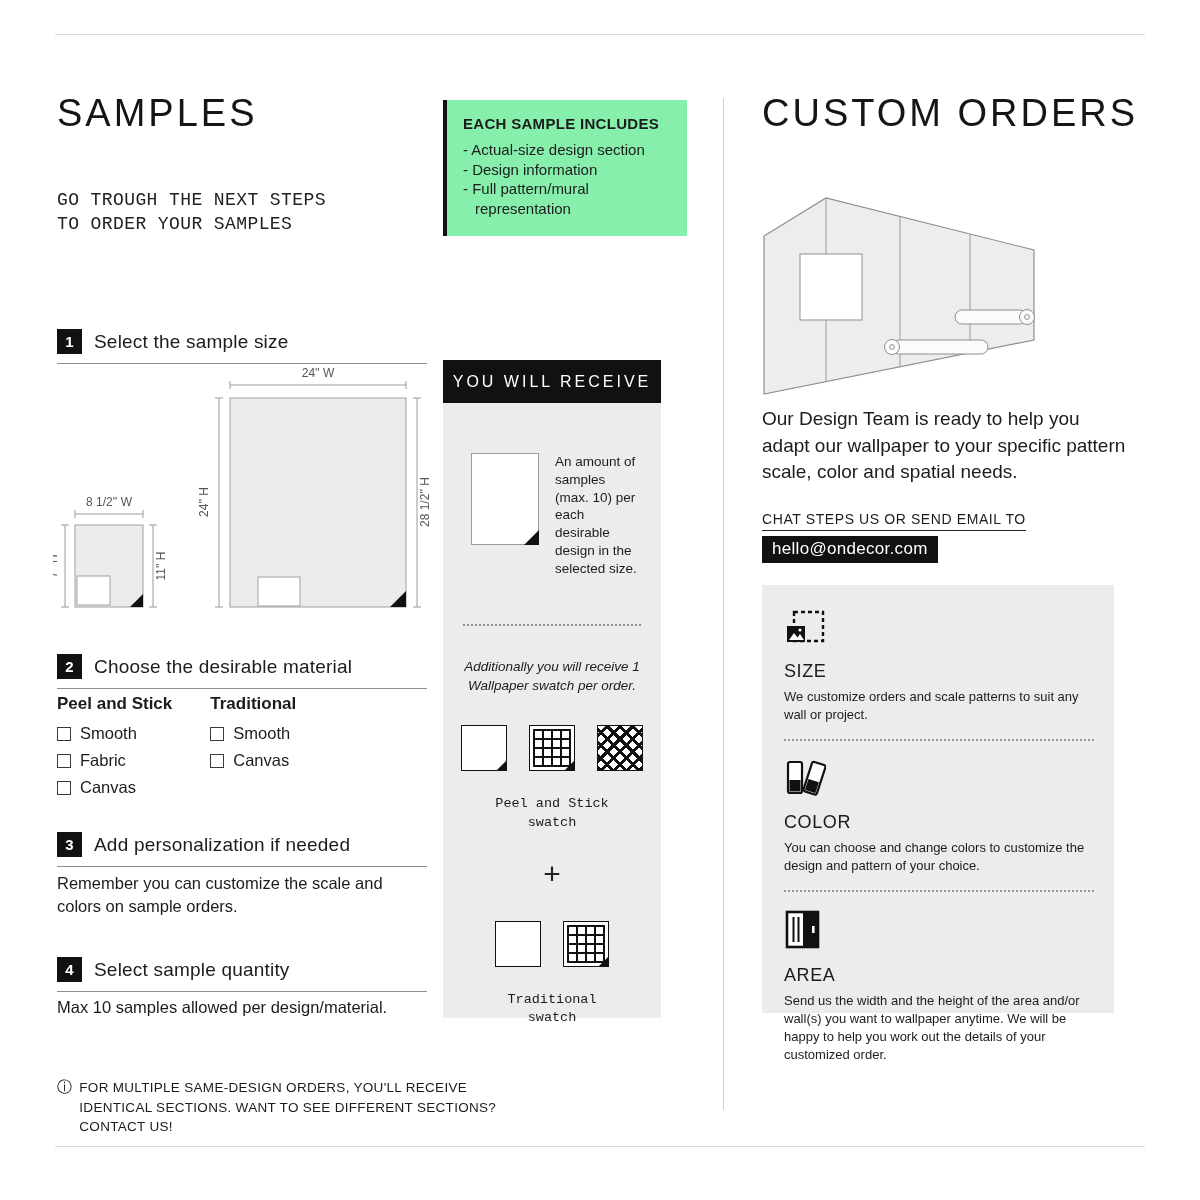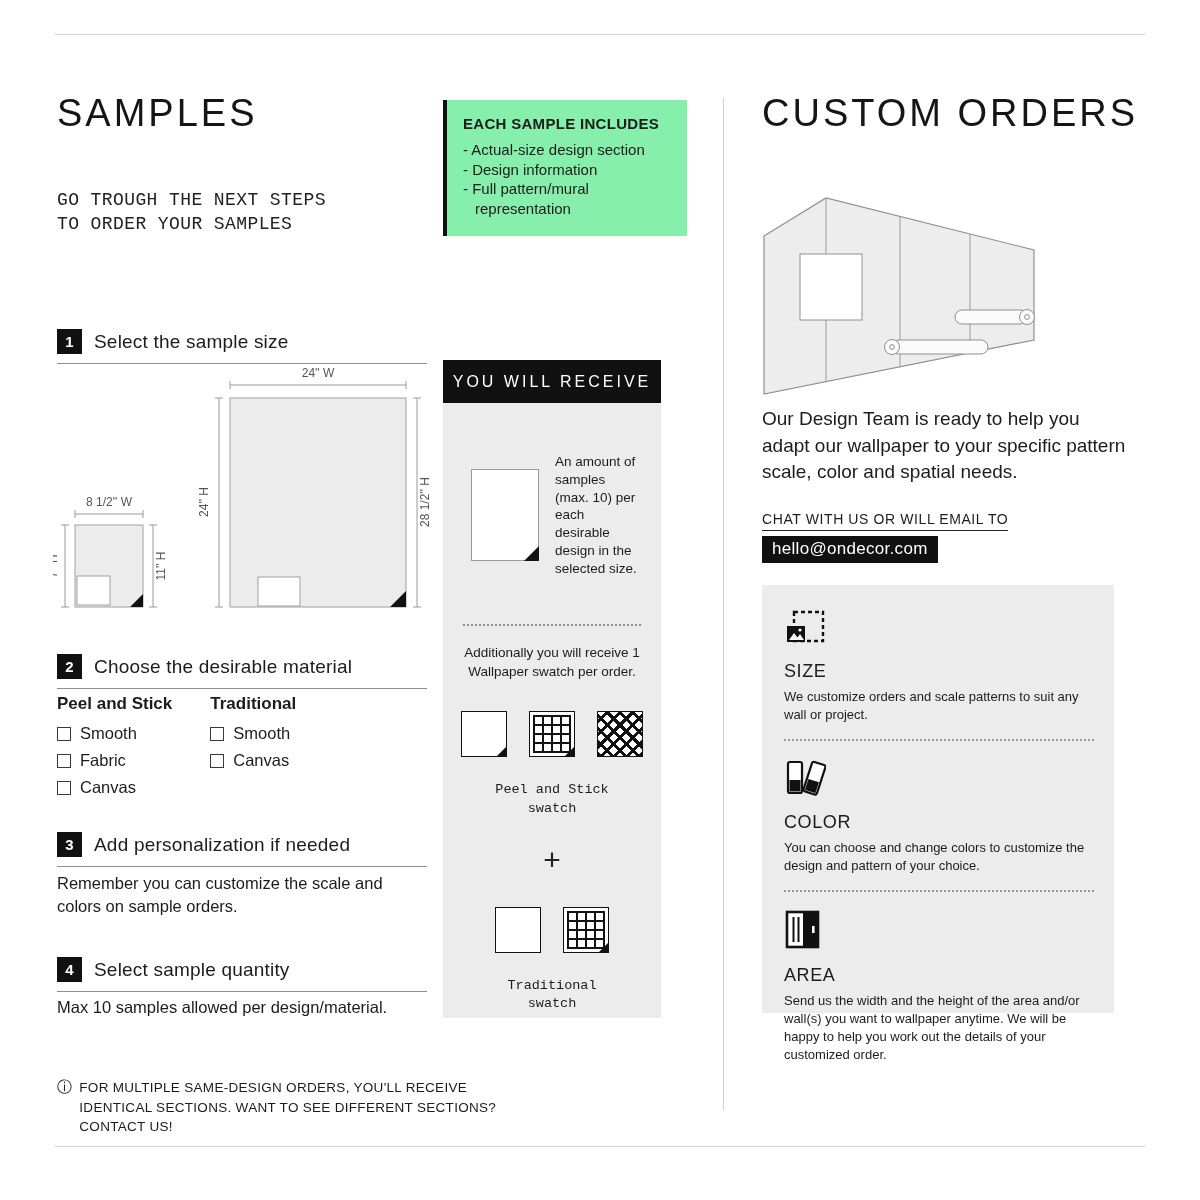--- a/index.html
+++ b/index.html
@@ -36,27 +36,27 @@
   .materials { position:absolute; left:57px; top:694px; display:flex; gap:38px; }
   .mat-title { font-size:17px; font-weight:bold; margin-bottom:10px; }
   .mat-option { display:flex; align-items:center; gap:9px; font-size:16.5px; margin-top:8px; }
   .checkbox { width:12px; height:12px; border:1.5px solid #3a3a3a; display:inline-block; flex:0 0 12px; background:#fff; }
 
   .footer-note { position:absolute; left:57px; top:1078px; width:478px; display:flex; gap:7px; font-size:13.5px; letter-spacing:0.3px; line-height:1.45; }
   .footer-note .info-i { font-size:15px; line-height:1.25; }
 
   .receive-panel { position:absolute; left:443px; top:360px; width:218px; height:658px; background:#ececec; box-sizing:border-box; }
   .receive-header { height:43px; background:#111; color:#fff; display:flex; align-items:center; justify-content:center; font-size:16px; letter-spacing:3px; }
-  .sample-row { display:flex; gap:16px; padding:50px 20px 0 28px; align-items:center; }
+  .sample-row { display:flex; gap:16px; padding:50px 20px 0 28px; align-items:flex-start; }
   .sample-sheet { width:66px; height:90px; background:#fff; border:1px solid #9a9a9a; position:relative; flex:0 0 66px; }
   .fold-lg::after { content:""; position:absolute; right:-1px; bottom:-1px; width:0; height:0; border-style:solid; border-width:0 0 15px 15px; border-color:transparent transparent #111 transparent; }
   .fold-sm::after { content:""; position:absolute; right:-1px; bottom:-1px; width:0; height:0; border-style:solid; border-width:0 0 11px 11px; border-color:transparent transparent #111 transparent; }
   .sample-text { font-size:13.5px; line-height:1.32; }
   .dotted-div { border-top:2px dotted #8f8f8f; margin:46px 20px 0; }
-  .additional-text { margin-top:18px; text-align:center; font-size:13.5px; line-height:1.4; padding:0 16px; }
+  .additional-text { margin-top:32px; text-align:center; font-size:13.5px; line-height:1.4; padding:0 16px;font-style:italic; }
   .swatch-row { display:flex; justify-content:center; gap:22px; margin-top:30px; }
   .swatch { width:46px; height:46px; background:#fff; border:1.5px solid #111; position:relative; box-sizing:border-box; }
   .grid-fill { position:absolute; inset:3px;
     background-image:repeating-linear-gradient(to right,#111 0 2px,transparent 2px 9px),
                      repeating-linear-gradient(to bottom,#111 0 2px,transparent 2px 9px); }
   .cross-fill { position:absolute; inset:0;
     background-image:repeating-linear-gradient(45deg,#111 0 3px,transparent 3px 9px),
                      repeating-linear-gradient(-45deg,#111 0 3px,transparent 3px 9px); }
   .swatch-label { margin-top:24px; text-align:center; font-size:13.5px; line-height:1.38; }
   .plus { margin-top:24px; text-align:center; font-size:30px; font-weight:300; color:#222; }
@@ -234,21 +234,21 @@
     <g>
       <rect x="132" y="148" width="96" height="14" rx="7" fill="#fbfbfb" stroke="#8f8f8f"></rect>
       <circle cx="132" cy="155" r="7.5" fill="#fbfbfb" stroke="#8f8f8f"></circle>
       <circle cx="132" cy="155" r="2.4" fill="none" stroke="#8f8f8f"></circle>
     </g>
   </svg>
 
   <div class="custom-intro">Our Design Team is ready to help you adapt our wallpaper to your specific pattern scale, color and spatial needs.</div>
 
   <div class="contact">
-    <div class="chat-label">CHAT WITH US OR WILL EMAIL TO</div><br>
+    <div class="chat-label">CHAT STEPS US OR SEND EMAIL TO</div><br>
     <span class="email-badge">hello@ondecor.com</span>
   </div>
 
   <div class="custom-panel">
 
     <div>
       <svg width="42" height="38" viewBox="0 0 42 38">
         <rect x="10" y="3" width="29" height="29" fill="none" stroke="#111" stroke-width="2.4" stroke-dasharray="4 3"></rect>
         <rect x="3" y="17" width="18" height="16" fill="#111"></rect>
         <path d="M5 31 l5 -7 l3.5 4.5 l2.5 -3.5 l4 6 z" fill="#fff"></path>

